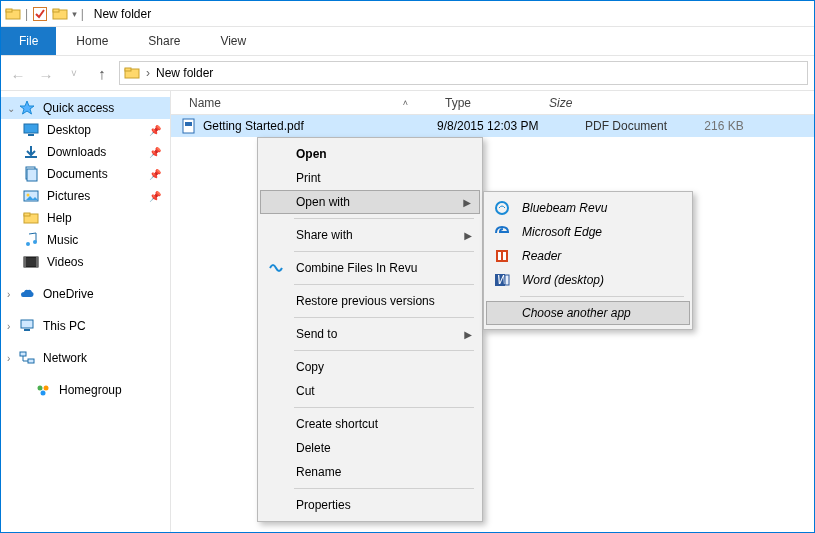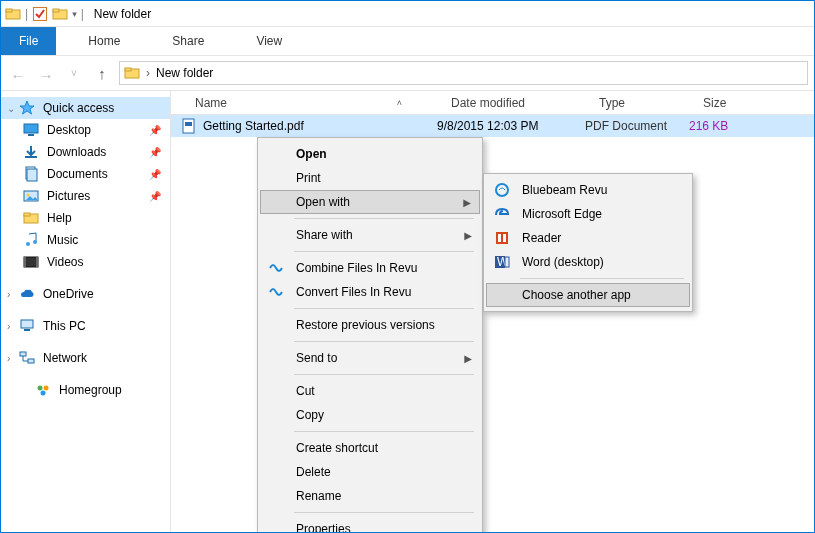--- a/index.html
+++ b/index.html
@@ -2,52 +2,52 @@
 <html><head>
 <meta charset="utf-8">
 <style>
 * { margin: 0; padding: 0; box-sizing: border-box; font-family: "Segoe UI", Tahoma, sans-serif; font-size: 12px; }
 body { background: #fff; width: 815px; height: 533px; position: relative; overflow: hidden; border: 1px solid #0078d7; }
 .titlebar { height: 26px; display: flex; align-items: center; padding: 0 4px; gap: 4px; background: #fff; border-bottom: 1px solid #e5e5e5; }
 .titlebar .sep { color: #888; }
 .titlebar .title { margin-left: 6px; }
 .menutabs { height: 28px; display: flex; align-items: center; gap: 0; background: #fff; }
 .menutabs .file { background: #1979ca; color: #fff; padding: 6px 18px; height: 100%; display: flex; align-items: center; }
-.menutabs .tab { padding: 6px 20px; color: #333; margin-left: 12px; }
+.menutabs .tab { padding: 6px 20px; color: #333; }
 .navbar { height: 36px; display: flex; align-items: center; border-top: 1px solid #e5e5e5; border-bottom: 1px solid #e5e5e5; padding: 0 6px; gap: 6px; }
 .nav-arrow { width: 22px; text-align: center; color: #b8b8b8; font-size: 15px; }
 .nav-arrow.up { color: #555; }
 .breadcrumb { flex: 1; border: 1px solid #cfcfcf; height: 24px; display: flex; align-items: center; padding: 0 4px; gap: 6px; }
 .breadcrumb .chev { color: #666; }
 .content { display: flex; height: calc(533px - 26px - 28px - 36px - 2px); }
 .sidebar { width: 170px; border-right: 1px solid #e5e5e5; padding: 6px 0; }
 .side-item { display: flex; align-items: center; gap: 8px; padding: 4px 8px 4px 22px; position: relative; cursor: default; height: 22px; }
 .side-item.header { background: #cde8ff; font-weight: normal; padding-left: 18px; }
 .side-chev { position: absolute; left: 6px; color: #777; font-size: 10px; }
 .side-group-gap { height: 10px; }
 .pin { margin-left: auto; color: #555; font-size: 10px; }
 .main { flex: 1; position: relative; }
 .columns { display: flex; border-bottom: 1px solid #e5e5e5; color: #444; height: 24px; align-items: center; }
-.col { padding: 4px 24px; border-right: 1px solid transparent; }
+.col { padding: 4px 18px; border-right: 1px solid transparent; }
 .col.name { width: 256px; display:flex; align-items:center; gap:40px;}
 .col.date { width: 148px; }
 .col.type { width: 104px; }
-.col.size { width: 90px; }
+.col.size { width: 90px; font-style: italic; }
 .sortglyph { display:inline-block; margin-left:auto; font-size:9px; color:#666;}
 .rows { }
 .row { display: flex; align-items: center; height: 22px; }
 .row.selected { background: #cde8ff; }
 .cell { padding: 0 10px; overflow: hidden; white-space: nowrap; }
 .cell.name { width: 256px; display: flex; align-items: center; gap: 6px; }
 .cell.date { width: 148px; color: #000000; }
 .cell.type { width: 104px; color: #333; }
-.cell.size { width: 90px; color: #a21caf; text-align: left; }
+.cell.size { width: 90px; color: #737373; text-align: center; }
 .ctx-menu { position: absolute; background: #f2f2f2; border: 1px solid #b9b9b9; box-shadow: 3px 3px 6px rgba(0,0,0,0.25); padding: 4px 2px; }
 .ctx-menu.primary { left: 256px; top: 136px; width: 226px; }
-.ctx-menu.secondary { left: 482px; top: 172px; width: 210px; }
+.ctx-menu.secondary { left: 482px; top: 190px; width: 210px; font-style: italic; }
 .ctx-row { display: flex; align-items: center; height: 24px; padding: 0 22px 0 36px; position: relative; cursor: default; }
 .ctx-row.hover { background: #dcdcdc; border: 1px solid #a8a8a8; height: 24px; padding: 0 21px 0 35px; }
 .ctx-row .arrow { position: absolute; right: 8px; color: #555; font-size: 10px; }
 .ctx-row .cicon { position: absolute; left: 8px; width: 18px; text-align: center; }
 .ctx-sep { height: 1px; background: #d0d0d0; margin: 4px 6px 4px 34px; }
 svg { display: block; }
 .ic16 { width: 16px; height: 16px; }
 </style>
 </head>
 <body>
@@ -228,21 +228,20 @@
       <span>Homegroup</span>
     </div>
   </div>
 
   <div class="main">
     <div class="columns">
       <div class="col name">
           <span>Name</span>
           <span class="sortglyph">˄</span>
         </div>
-      <div class="col date">Date modified</div>
       <div class="col type">Type</div>
       <div class="col size">Size</div>
     </div>
     <div class="rows">
       <div class="row selected">
         <div class="cell name">
           <span>
               <svg class="ic16" viewBox="0 0 16 16">
                 <rect x="2" y="1" width="11" height="14" fill="#fff" stroke="#2a6cb3"></rect>
                 <rect x="4" y="4" width="7" height="4" fill="#2a6cb3"></rect>
@@ -274,38 +273,30 @@
     </div>
   <div class="ctx-sep"></div>
   <div class="ctx-row">
       <span class="cicon">
         <svg class="ic16" viewBox="0 0 16 16">
           <path d="M2 8 Q5 2 8 8 Q11 14 14 8" stroke="#1a8ad6" stroke-width="2" fill="none"></path>
         </svg>
       </span>
       <span>Combine Files In Revu</span>
     </div>
-  <div class="ctx-row">
-      <span class="cicon">
-        <svg class="ic16" viewBox="0 0 16 16">
-          <path d="M2 8 Q5 2 8 8 Q11 14 14 8" stroke="#1a8ad6" stroke-width="2" fill="none"></path>
-        </svg>
-      </span>
-      <span>Convert Files In Revu</span>
-    </div>
   <div class="ctx-sep"></div>
   <div class="ctx-row">Restore previous versions</div>
   <div class="ctx-sep"></div>
   <div class="ctx-row">
       <span>Send to</span>
       <span class="arrow">▶</span>
     </div>
   <div class="ctx-sep"></div>
+  <div class="ctx-row">Copy</div>
   <div class="ctx-row">Cut</div>
-  <div class="ctx-row">Copy</div>
   <div class="ctx-sep"></div>
   <div class="ctx-row">Create shortcut</div>
   <div class="ctx-row">Delete</div>
   <div class="ctx-row">Rename</div>
   <div class="ctx-sep"></div>
   <div class="ctx-row">Properties</div>
 </div>
 
 <div class="ctx-menu secondary">
   <div class="ctx-row">

